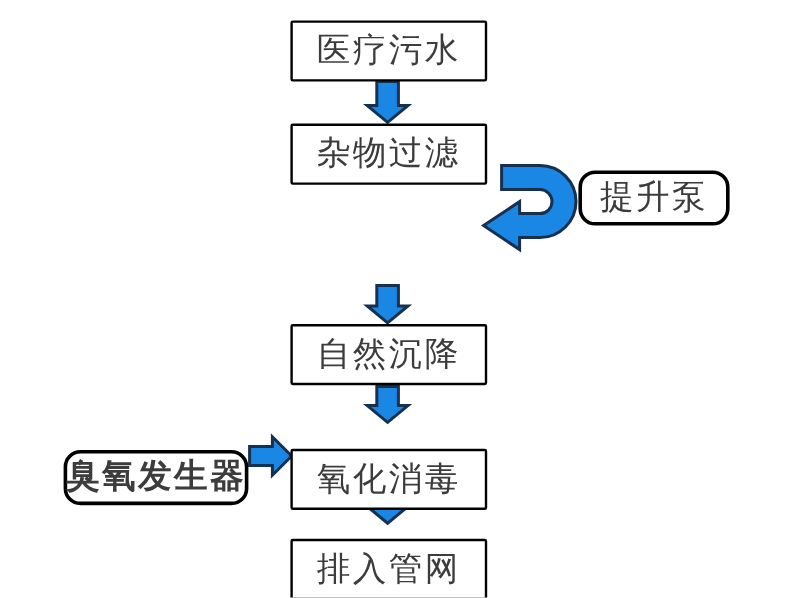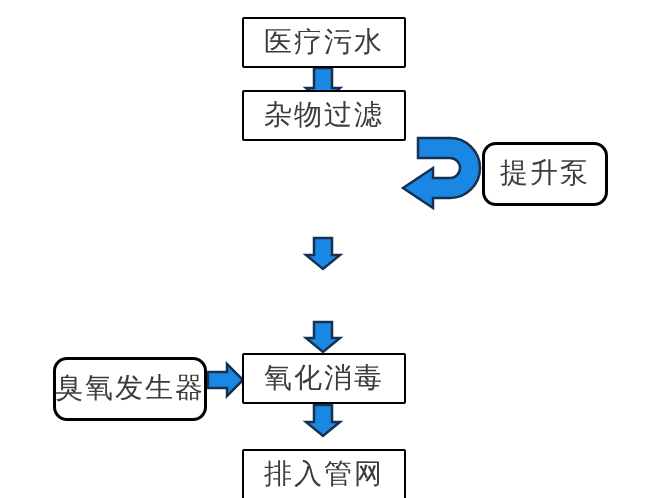--- a/index.html
+++ b/index.html
@@ -26,21 +26,21 @@
     z-index: 2;
   }
   .node.main {
     left: 242px;
     width: 164px;
     height: 51px;
     border: 2.5px solid var(--node-border, #000);
     border-radius: 2px;
   }
   .node.rounded {
-    height: 64px;
+    height: 46px;
     border: 3px solid var(--node-border, #000);
     border-radius: 14px;
   }
   .node .lbl { transform: translateY(-1px); }
   svg.arrows {
     position: absolute;
     left: 0; top: 0;
     width: 664px; height: 498px;
     z-index: 1;
   }
@@ -62,35 +62,38 @@
     <polygon class="arrow" points="314,238 332,238 332,255 340,255 323,269 306,255 314,255"></polygon>
     <polygon class="arrow" points="314,322 332,322 332,338 340,338 323,352 306,338 314,338"></polygon>
     <polygon class="arrow" points="208,372 227,372 227,364 243,380 227,396 227,388 208,388"></polygon>
     <polygon class="arrow" points="314,405 332,405 332,422 340,422 323,436 306,422 314,422"></polygon>
   </svg>
 
   <div class="node main" style="top:17px;">
     <span class="lbl">医疗污水</span>
   </div>
 
-  <div class="node main" style="top:90px;">
+  <div class="node main" style="top:103px;">
     <span class="lbl">杂物过滤</span>
   </div>
 
   <div class="node rounded" style="left:482px; top:142px; width:126px;">
     <span class="lbl">提升泵</span>
   </div>
 
 
+  <div class="node main" style="top:270px;">
+    <span class="lbl">自然沉降</span>
+  </div>
 
-  <div class="node rounded" style="left:53px; top:357px; width:154px;">
+  <div class="node rounded" style="left:53px; top:375px; width:154px;font-weight:bold;">
     <span class="lbl">臭氧发生器</span>
   </div>
 
-  <div class="node main" style="top:353px;">
+  <div class="node main" style="top:374px;">
     <span class="lbl">氧化消毒</span>
   </div>
 
   <div class="node main" style="top:437px;margin-top:12px;">
     <span class="lbl">排入管网</span>
   </div>
 
 </div>
 
 </body></html>

